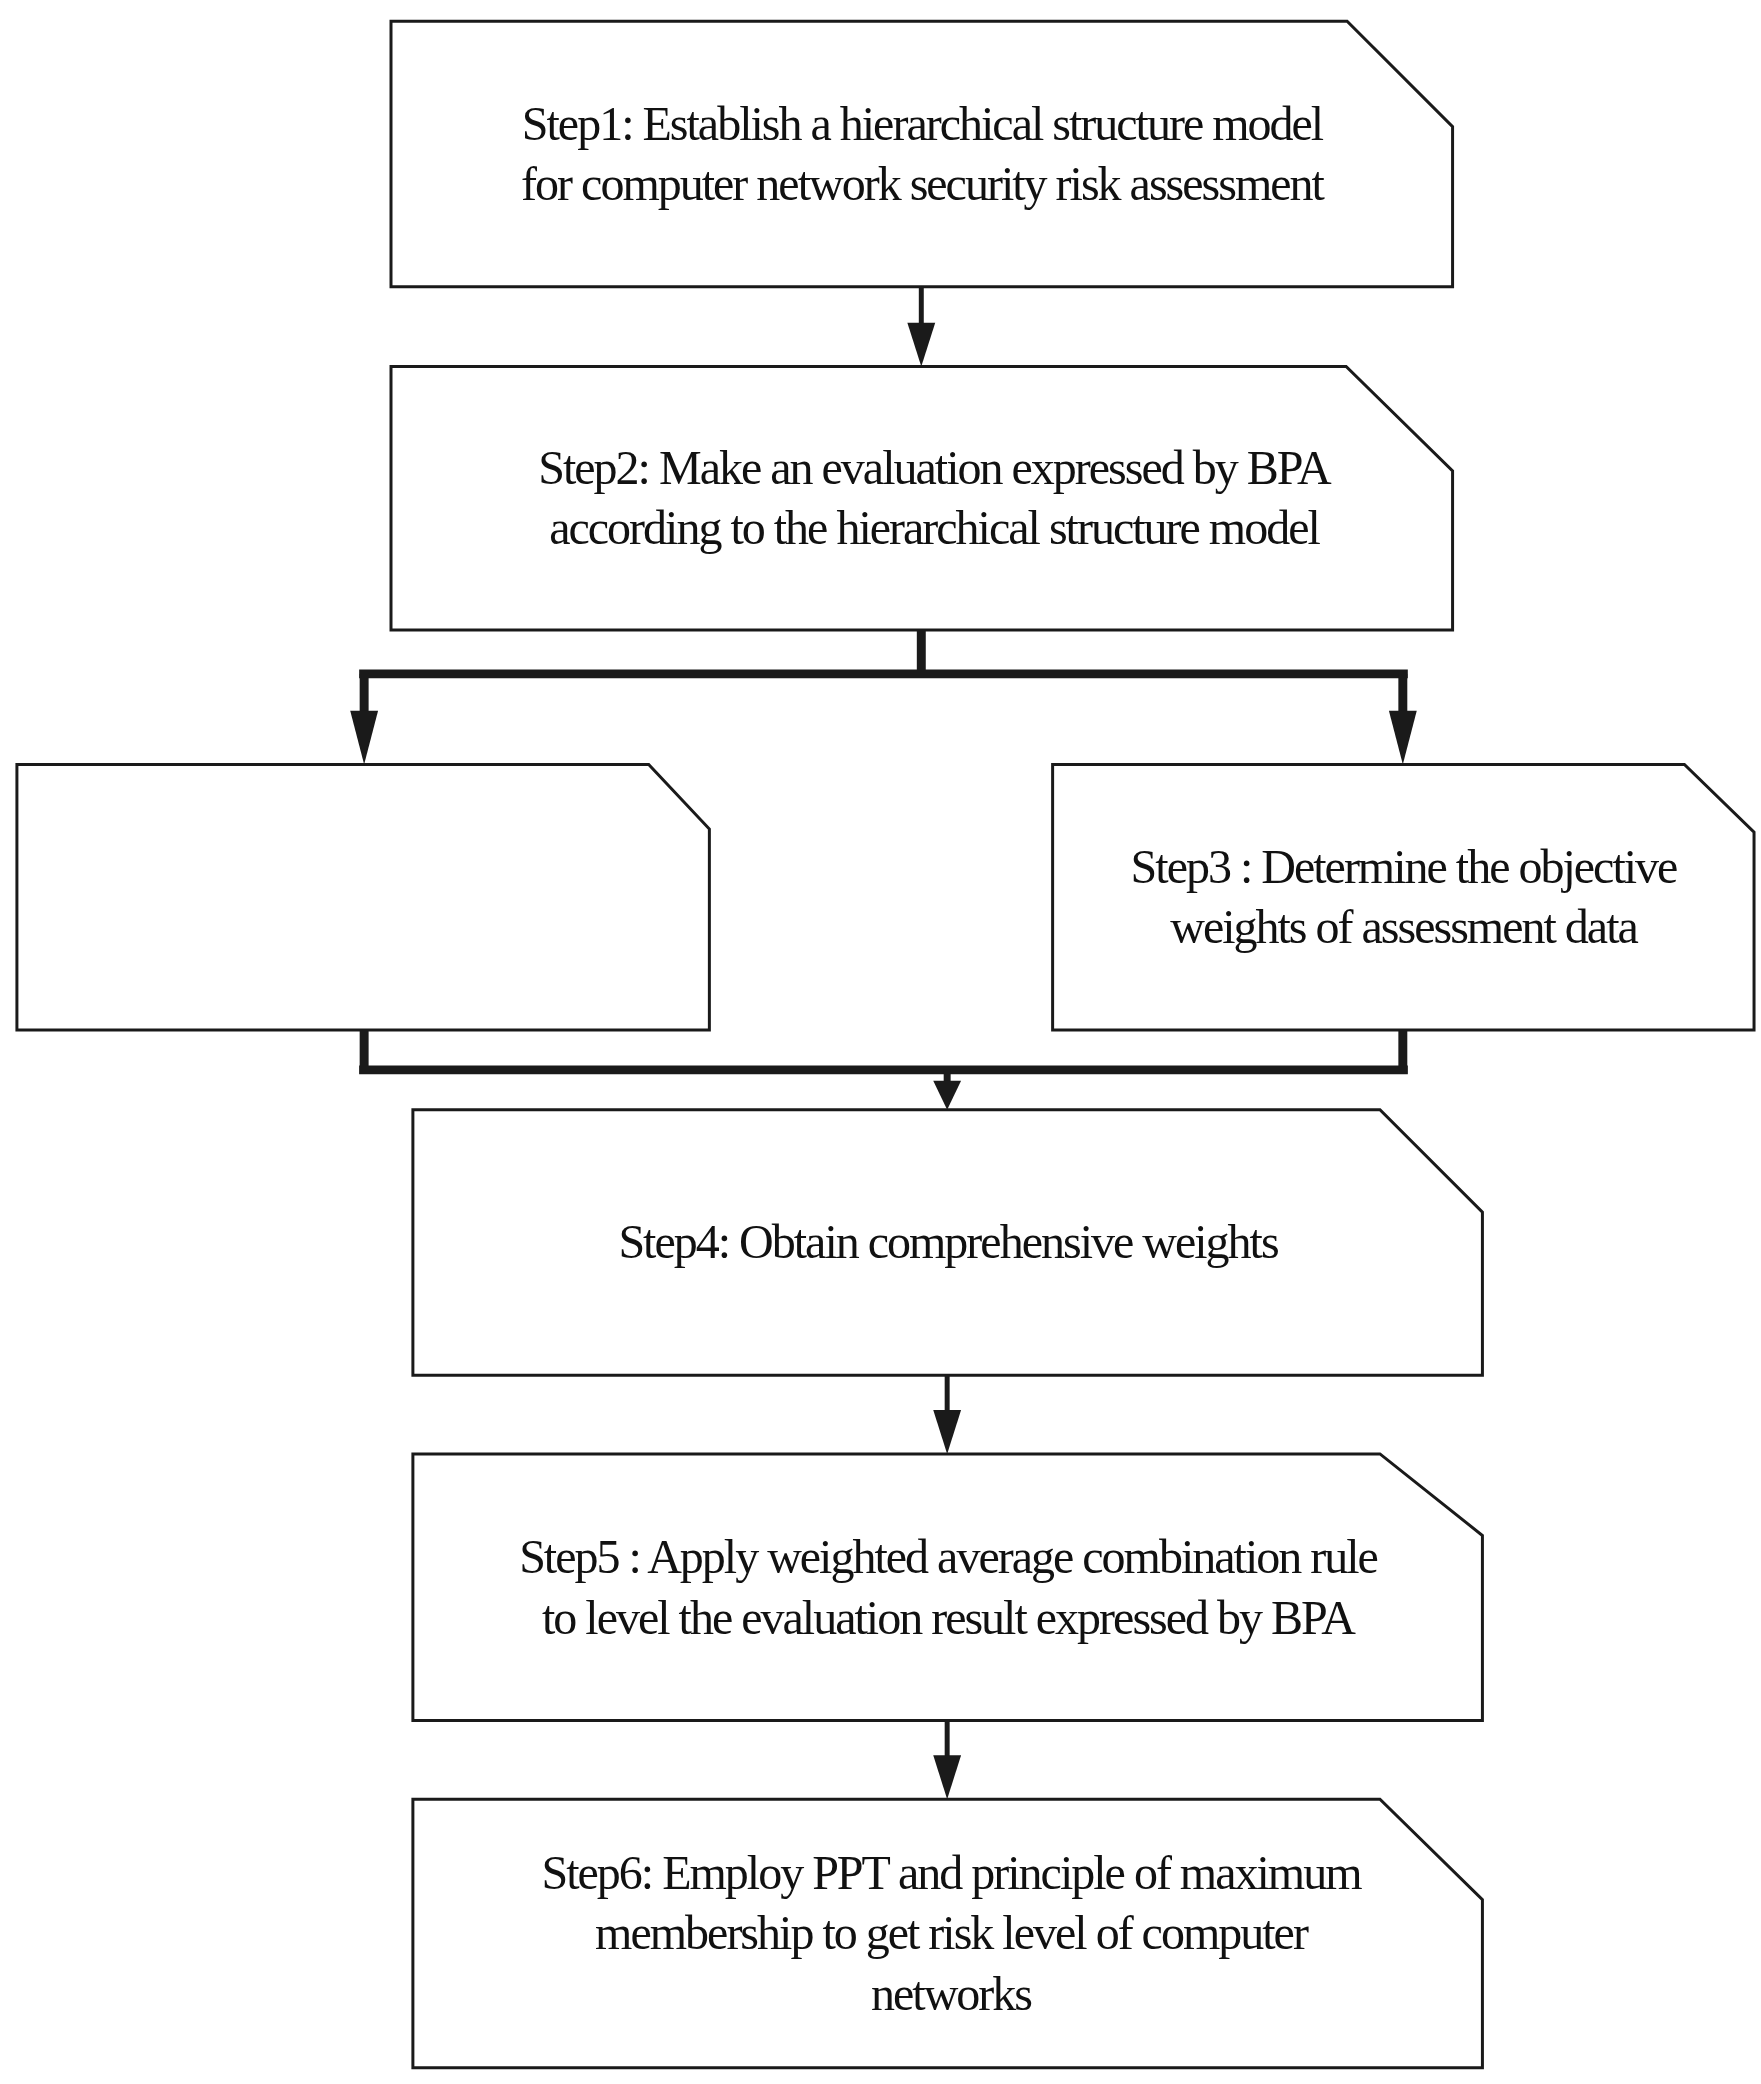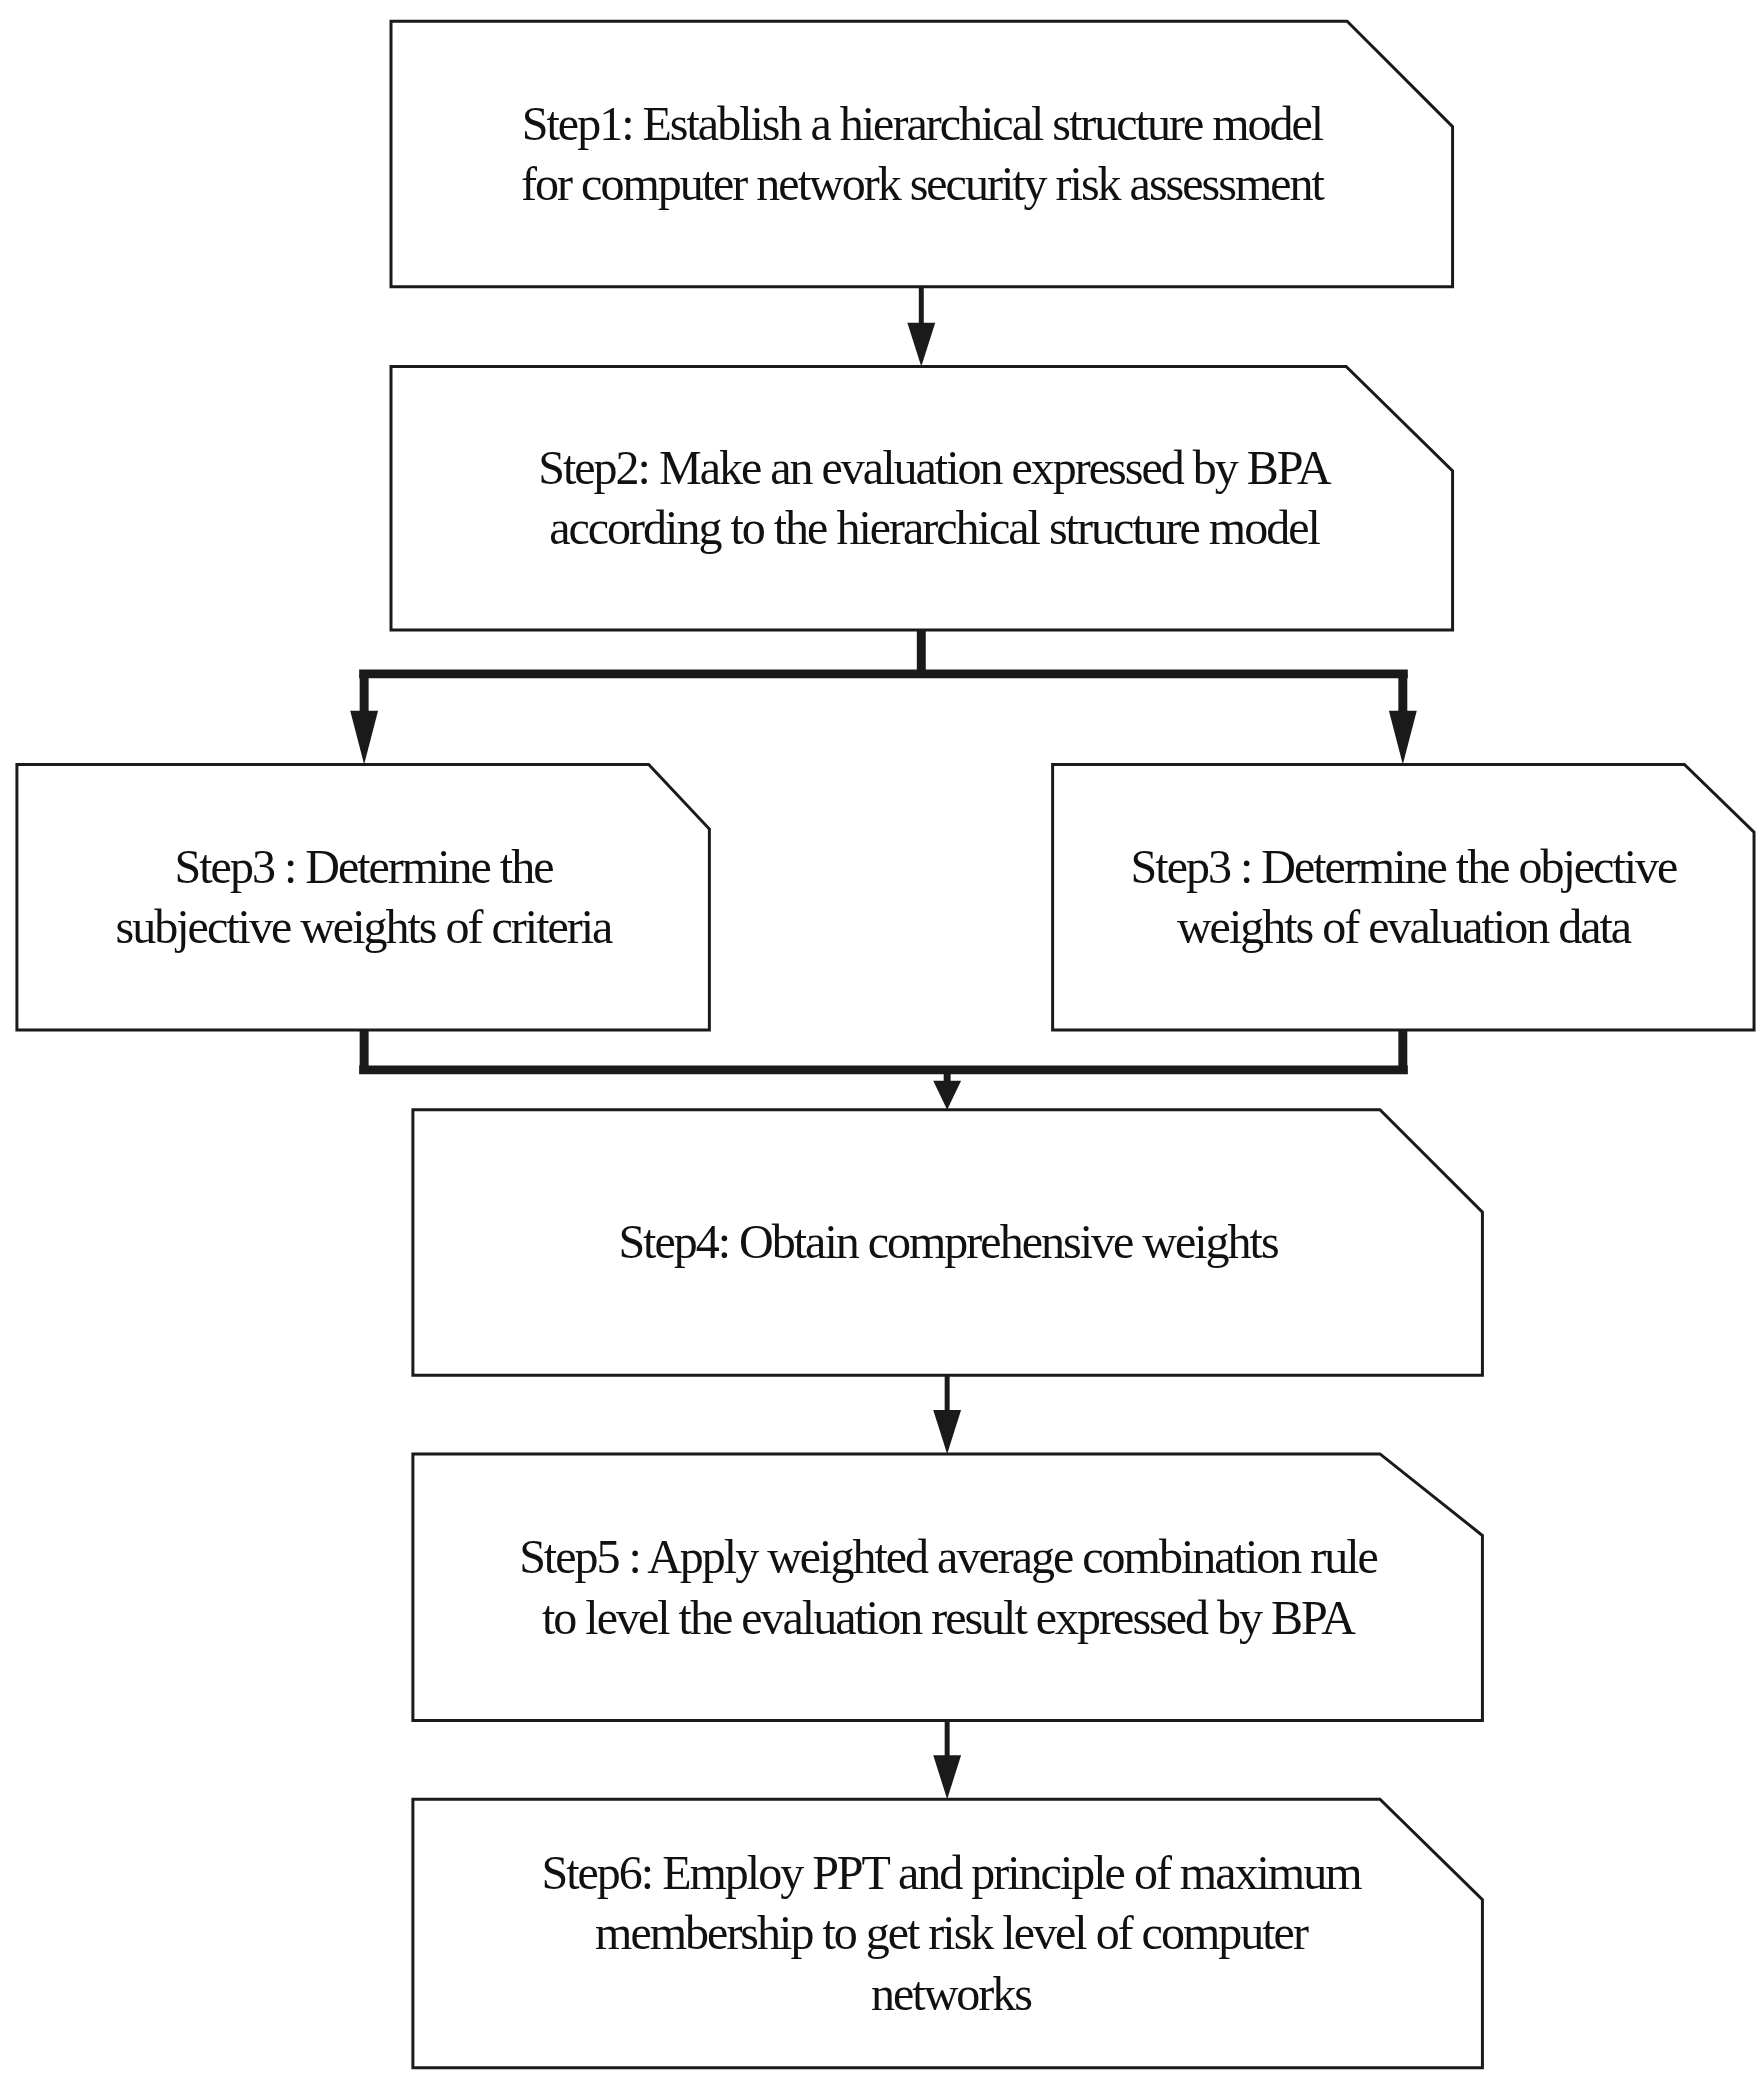--- a/index.html
+++ b/index.html
@@ -100,28 +100,24 @@
   <div class="node-label" style="left:391px; top:21px; width:1062px; height:266px;">
     <span>Step1: Establish a hierarchical structure model
 for computer network security risk assessment</span>
   </div>
 
   <div class="node-label" style="left:403px; top:366px; width:1062px; height:264px;">
     <span>Step2: Make an evaluation expressed by BPA
 according to the hierarchical structure model</span>
   </div>
 
-  <div class="node-label" style="left:17px; top:764px; width:693px; height:266px;">
-    <span>Step3 : Determine the
-subjective weights of criteria</span>
-  </div>
 
   <div class="node-label" style="left:1053px; top:764px; width:701px; height:266px;">
     <span>Step3 : Determine the objective
-weights of evaluation data</span>
+weights of assessment data</span>
   </div>
 
   <div class="node-label" style="left:413px; top:1109px; width:1070px; height:266px;">
     <span>Step4: Obtain comprehensive weights</span>
   </div>
 
   <div class="node-label" style="left:413px; top:1454px; width:1070px; height:267px;">
     <span>Step5 : Apply weighted average combination rule
 to level the evaluation result expressed by BPA</span>
   </div>

